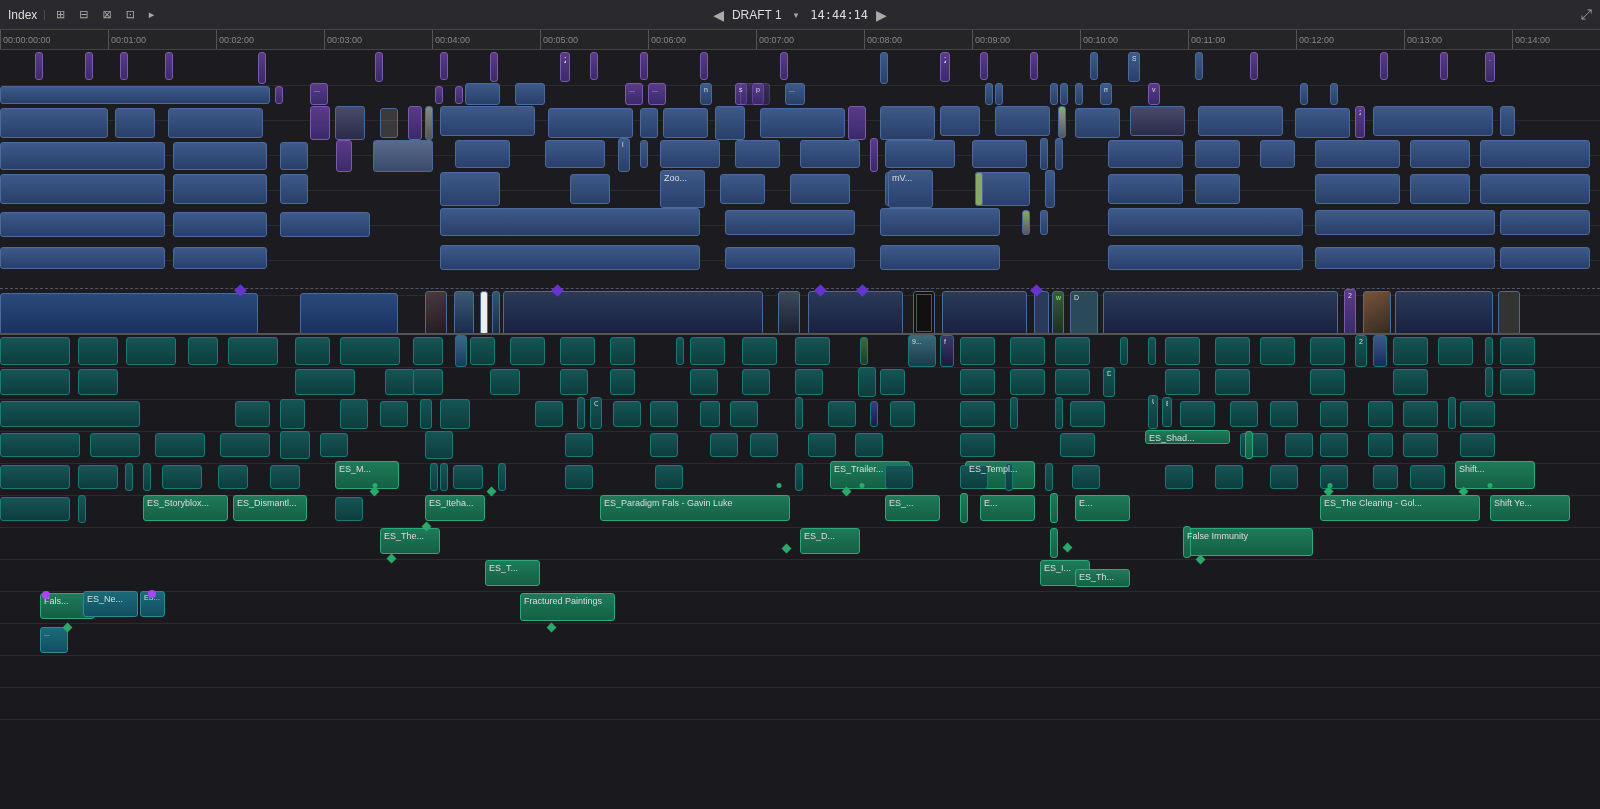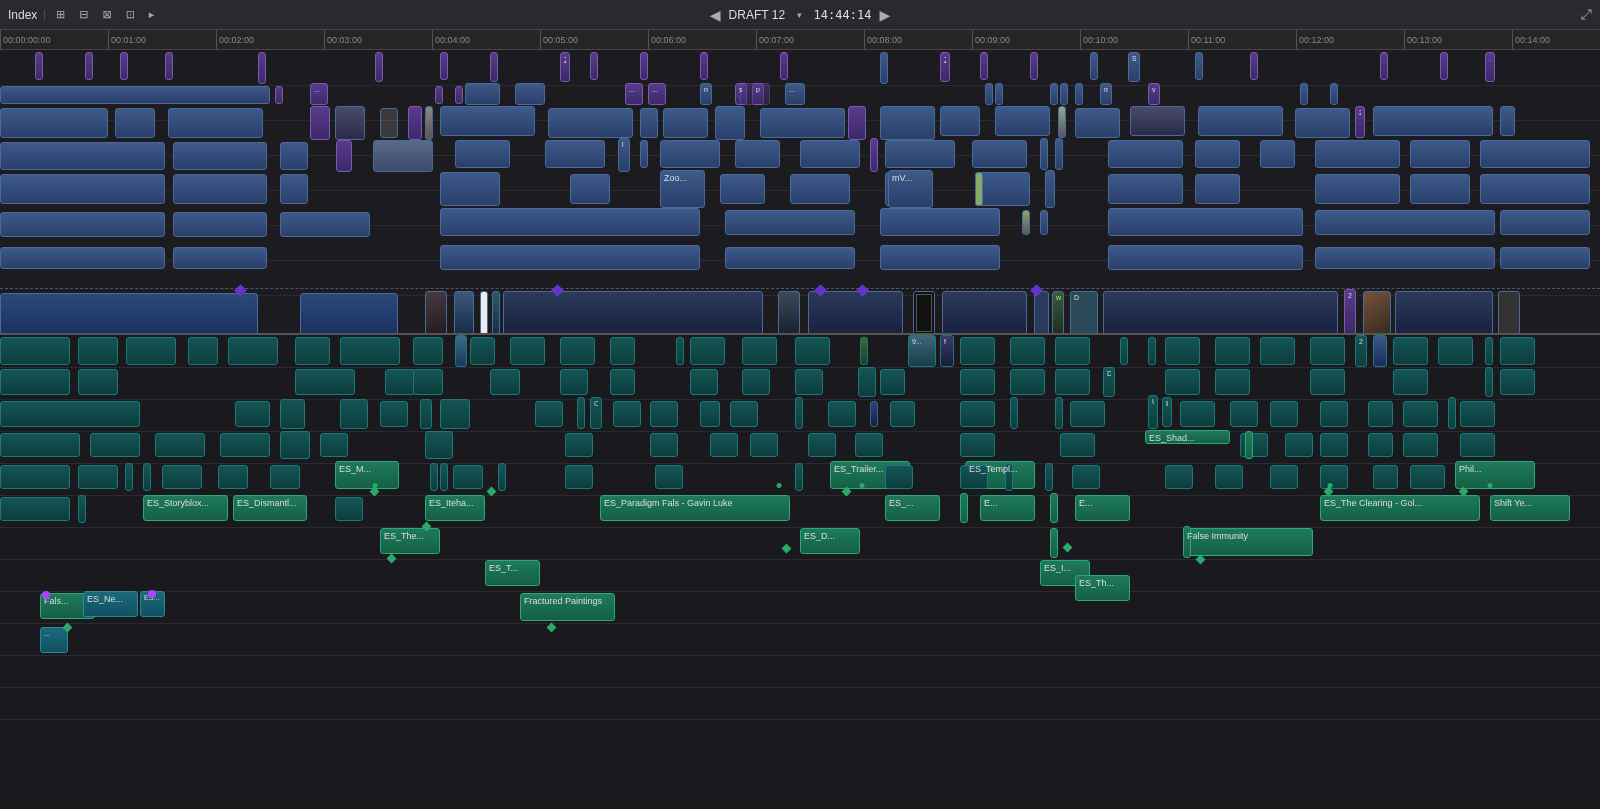--- a/index.html
+++ b/index.html
@@ -189,21 +189,21 @@
 
   <span class="toolbar-btn">⊞</span>
   <span class="toolbar-btn">⊟</span>
   <span class="toolbar-btn">⊠</span>
   <span class="toolbar-btn">⊡</span>
   <span class="toolbar-btn">▸</span>
   <div class="toolbar-spacer"></div>
 
   <div class="toolbar-center">
     <span class="toolbar-nav">◀</span>
-    <span class="toolbar-title">DRAFT 12</span>
+    <span class="toolbar-title">DRAFT 1</span>
     <span class="toolbar-btn" style="font-size:9px">▾</span>
     <span class="toolbar-timecode">14:44:14</span>
     <span class="toolbar-nav">▶</span>
   </div>
 
   <span class="toolbar-expand">⤢</span>
 </div>
 
 <div id="ruler">
   <div style="position:relative; width:100%; height:100%;">
@@ -673,21 +673,21 @@
     <div class="clip clip-audio" style="left:335px;top:126px;width:64px;height:28px">
       <span class="clip-label">ES_M...</span>
     </div>
     <div class="clip clip-audio" style="left:830px;top:126px;width:80px;height:28px">
       <span class="clip-label">ES_Trailer...</span>
     </div>
     <div class="clip clip-audio" style="left:965px;top:126px;width:70px;height:28px">
       <span class="clip-label">ES_Templ...</span>
     </div>
     <div class="clip clip-audio" style="left:1455px;top:126px;width:80px;height:28px">
-      <span class="clip-label">Phil...</span>
+      <span class="clip-label">Shift...</span>
     </div>
 
     <div class="clip clip-audio-dark" style="left:0px;top:130px;width:70px;height:24px"></div>
     <div class="clip clip-audio-dark" style="left:78px;top:130px;width:40px;height:24px"></div>
     <div class="clip clip-audio-dark" style="left:125px;top:128px;width:8px;height:28px">
         <span class="clip-label" style="font-size:7px">E</span>
       </div>
     <div class="clip clip-audio-dark" style="left:143px;top:128px;width:8px;height:28px">
         <span class="clip-label" style="font-size:7px">C</span>
       </div>
@@ -778,21 +778,21 @@
     <div class="clip clip-audio" style="left:1183px;top:191px;width:8px;height:32px">
         <span class="clip-label" style="font-size:7px">I</span>
       </div>
 
     <div class="clip clip-audio" style="left:485px;top:225px;width:55px;height:26px">
       <span class="clip-label">ES_T...</span>
     </div>
     <div class="clip clip-audio" style="left:1040px;top:225px;width:50px;height:26px">
       <span class="clip-label">ES_I...</span>
     </div>
-    <div class="clip clip-audio" style="left:1075px;top:240px;width:55px;height:26px">
+    <div class="clip clip-audio" style="left:1075px;top:234px;width:55px;height:18px">
       <span class="clip-label">ES_Th...</span>
     </div>
 
     <div class="clip clip-audio" style="left:520px;top:258px;width:95px;height:28px">
       <span class="clip-label">Fractured Paintings</span>
     </div>
     <div class="clip clip-audio" style="left:40px;top:258px;width:55px;height:26px">
       <span class="clip-label">Fals...</span>
     </div>
     <div class="clip clip-audio-teal" style="left:83px;top:256px;width:55px;height:26px">

